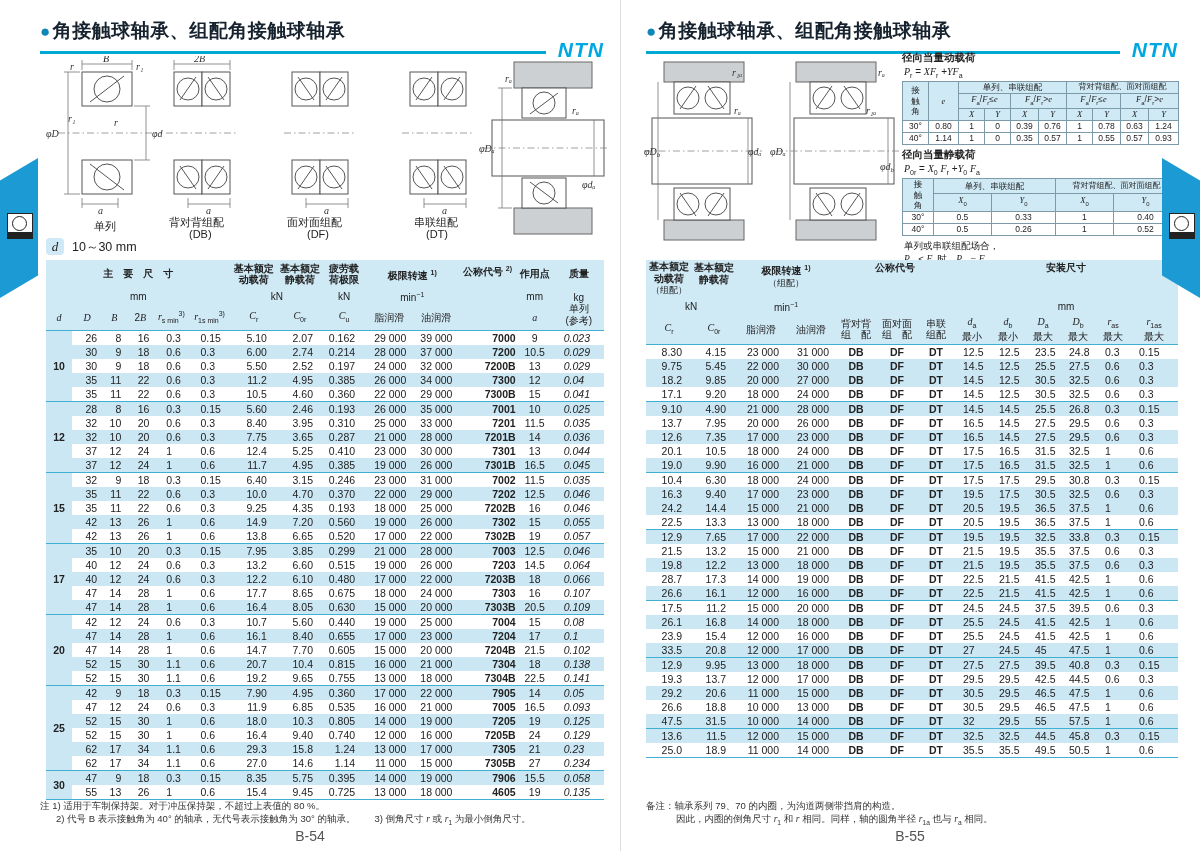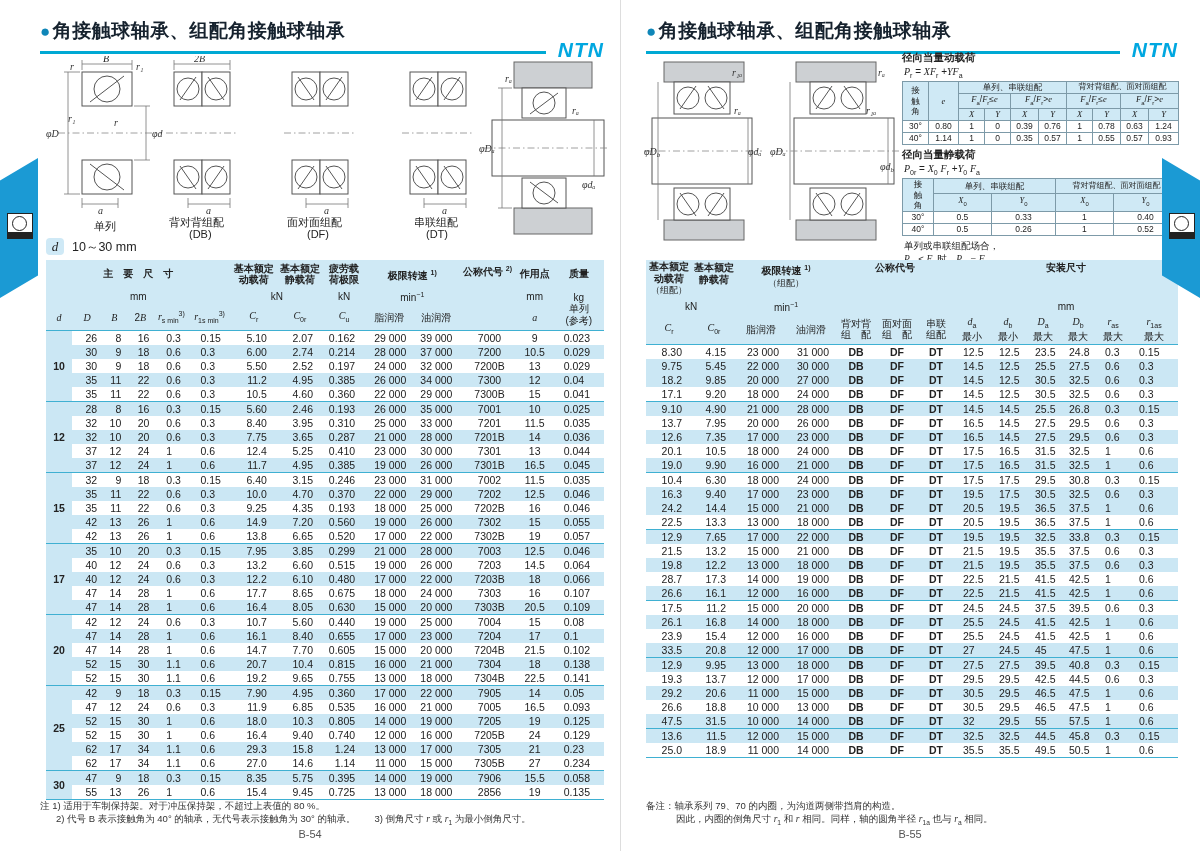--- a/index.html
+++ b/index.html
@@ -48,33 +48,33 @@
   .maintab tbody td{height:14px;line-height:14px;padding:0;white-space:nowrap;overflow:hidden;}
   .maintab tbody tr.alt td{background:#cbe7f4;}
   .maintab tbody tr.gstart td{border-top:1.5px solid #3fb0d2;}
   .maintab{border-bottom:1.5px solid #3fb0d2;}
   .maintab thead tr:last-child th{border-bottom:1.5px solid #3fb0d2;}
   td.c-d{background:#cbe7f4 !important;text-align:center;font-weight:bold;}
   .c-D,.c-B,.c-2B{text-align:right;padding-right:5px !important;}
   .c-rs,.c-rls{text-align:left;padding-left:12px !important;}
   .c-cr,.c-c0r,.c-cu{text-align:right;padding-right:10px !important;}
   .c-sp{text-align:right;padding-right:7px !important;}
-  .c-code{text-align:center;font-weight:normal;padding-left:4px !important;margin-top:27px;}
+  .c-code{text-align:right;font-weight:bold;padding-left:4px !important;margin-top:27px;}
   .c-a{text-align:center;}
-  .c-mass{text-align:left;padding-left:10px !important;}
+  .c-mass{text-align:left;padding-left:10px !important;font-style:italic;}
   .c-cfg{text-align:center;font-weight:bold;}
   .c-mnt{text-align:left;padding-left:9px !important;}
 
   
   .notes{position:absolute;left:40px;right:14px;font-size:9.5px;line-height:13px;color:#333;}
   .lp-notes{top:799px;}
   .rp-notes{top:799px;left:26px;}
   .note2{padding-left:16px;}
   .rp-notes .note2{padding-left:30px;}
-  .pageno{position:absolute;top:828px;left:0;right:0;text-align:center;font-size:11px;color:#555;}
+  .pageno{position:absolute;top:828px;left:0;right:0;text-align:center;font-size:14px;color:#555;}
 
   
   .loadblock{position:absolute;top:50px;left:282px;width:276px;}
   .lt-title{font-size:10.5px;font-weight:bold;margin:1px 0 1px 0;}
   .lt-formula{font-size:10px;margin:0 0 2px 2px;}
   .loadtab{border-collapse:collapse;font-size:8.5px;table-layout:fixed;width:276px;margin-bottom:3px;}
   .loadtab th,.loadtab td{border:1px solid #7d9aa8;text-align:center;padding:0;line-height:10.5px;height:11px;white-space:nowrap;overflow:hidden;}
   .loadtab th{background:#cfe9f5;font-weight:normal;}
   .lt-note{font-size:9.5px;line-height:13px;margin-left:2px;}
 
@@ -760,21 +760,21 @@
             <td class="c-D">55</td>
             <td class="c-B">13</td>
             <td class="c-2B">26</td>
             <td class="c-rs">1</td>
             <td class="c-rls">0.6</td>
             <td class="c-cr">15.4</td>
             <td class="c-c0r">9.45</td>
             <td class="c-cu">0.725</td>
             <td class="c-sp">13 000</td>
             <td class="c-sp">18 000</td>
-            <td class="c-code">2856</td>
+            <td class="c-code">4605</td>
             <td class="c-a">19</td>
             <td class="c-mass">0.135</td>
           </tr>
         </tbody>
     </table>
 
     <div class="notes lp-notes">
       <div>注 1) 适用于车制保持架。对于冲压保持架，不超过上表值的 80 %。</div>
       <div class="note2">2) 代号 B 表示接触角为 40° 的轴承，无代号表示接触角为 30° 的轴承。　　3) 倒角尺寸 <i>r</i> 或 <i>r</i><sub>1</sub> 为最小倒角尺寸。</div>
     </div>

